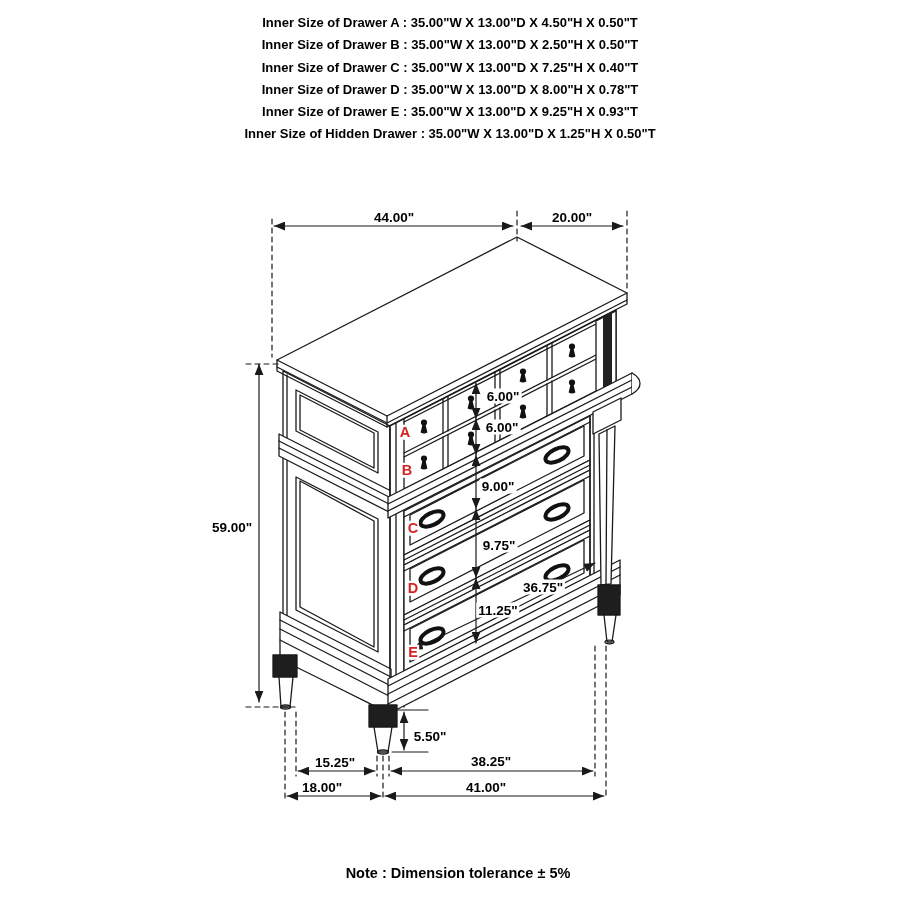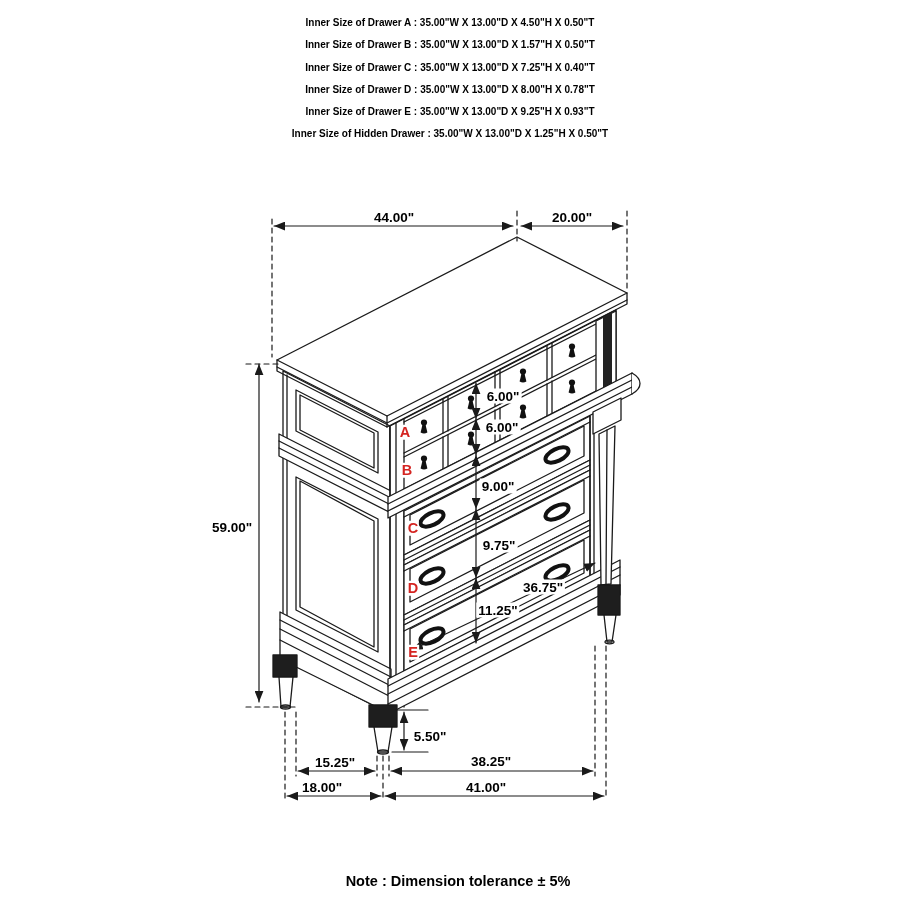--- a/index.html
+++ b/index.html
@@ -1,29 +1,29 @@
 <!DOCTYPE html>
 <html><head>
 <meta charset="utf-8">
 <style>
   html,body{margin:0;padding:0;background:#fff;}
   body{width:900px;height:900px;position:relative;font-family:"Liberation Sans",sans-serif;color:#000;overflow:hidden;}
-  .spec{position:absolute;top:12px;left:0;right:0;text-align:center;font-weight:bold;font-size:10px;line-height:22.3px;}
+  .spec{position:absolute;top:12px;left:0;right:0;text-align:center;font-weight:bold;font-size:13px;line-height:22.3px;}
   .spec div{white-space:nowrap;}
   svg{position:absolute;left:0;top:0;}
   .dim{position:absolute;transform:translate(-50%,-50%);font-weight:bold;font-size:13.5px;background:#fff;padding:0 2px;white-space:nowrap;}
   .dlabel{position:absolute;transform:translate(-50%,-50%);font-weight:bold;font-size:14.5px;color:#d42421;background:#fff;padding:0 1px;line-height:1;}
-  .note{position:absolute;left:16px;right:0;top:865px;text-align:center;font-weight:bold;font-size:14.5px;margin-top:8px;}
+  .note{position:absolute;left:16px;right:0;top:865px;text-align:center;font-weight:bold;font-size:14.5px;}
 </style>
 </head>
 <body>
 
 <div class="spec">
   <div>Inner Size of Drawer A : 35.00"W X 13.00"D X 4.50"H X 0.50"T</div>
-  <div>Inner Size of Drawer B : 35.00"W X 13.00"D X 1.57"H X 0.50"T</div>
+  <div>Inner Size of Drawer B : 35.00"W X 13.00"D X 2.50"H X 0.50"T</div>
   <div>Inner Size of Drawer C : 35.00"W X 13.00"D X 7.25"H X 0.40"T</div>
   <div>Inner Size of Drawer D : 35.00"W X 13.00"D X 8.00"H X 0.78"T</div>
   <div>Inner Size of Drawer E : 35.00"W X 13.00"D X 9.25"H X 0.93"T</div>
   <div>Inner Size of Hidden Drawer : 35.00"W X 13.00"D X 1.25"H X 0.50"T</div>
 </div>
 
 <svg width="900" height="900" viewBox="0 0 900 900">
   <defs>
     <marker id="ah" viewBox="0 0 10 8" refX="10" refY="4" markerWidth="11" markerHeight="9" markerUnits="userSpaceOnUse" orient="auto-start-reverse">
       <path d="M0,0 L10,4 L0,8 Z" fill="#1a1a1a"></path>

